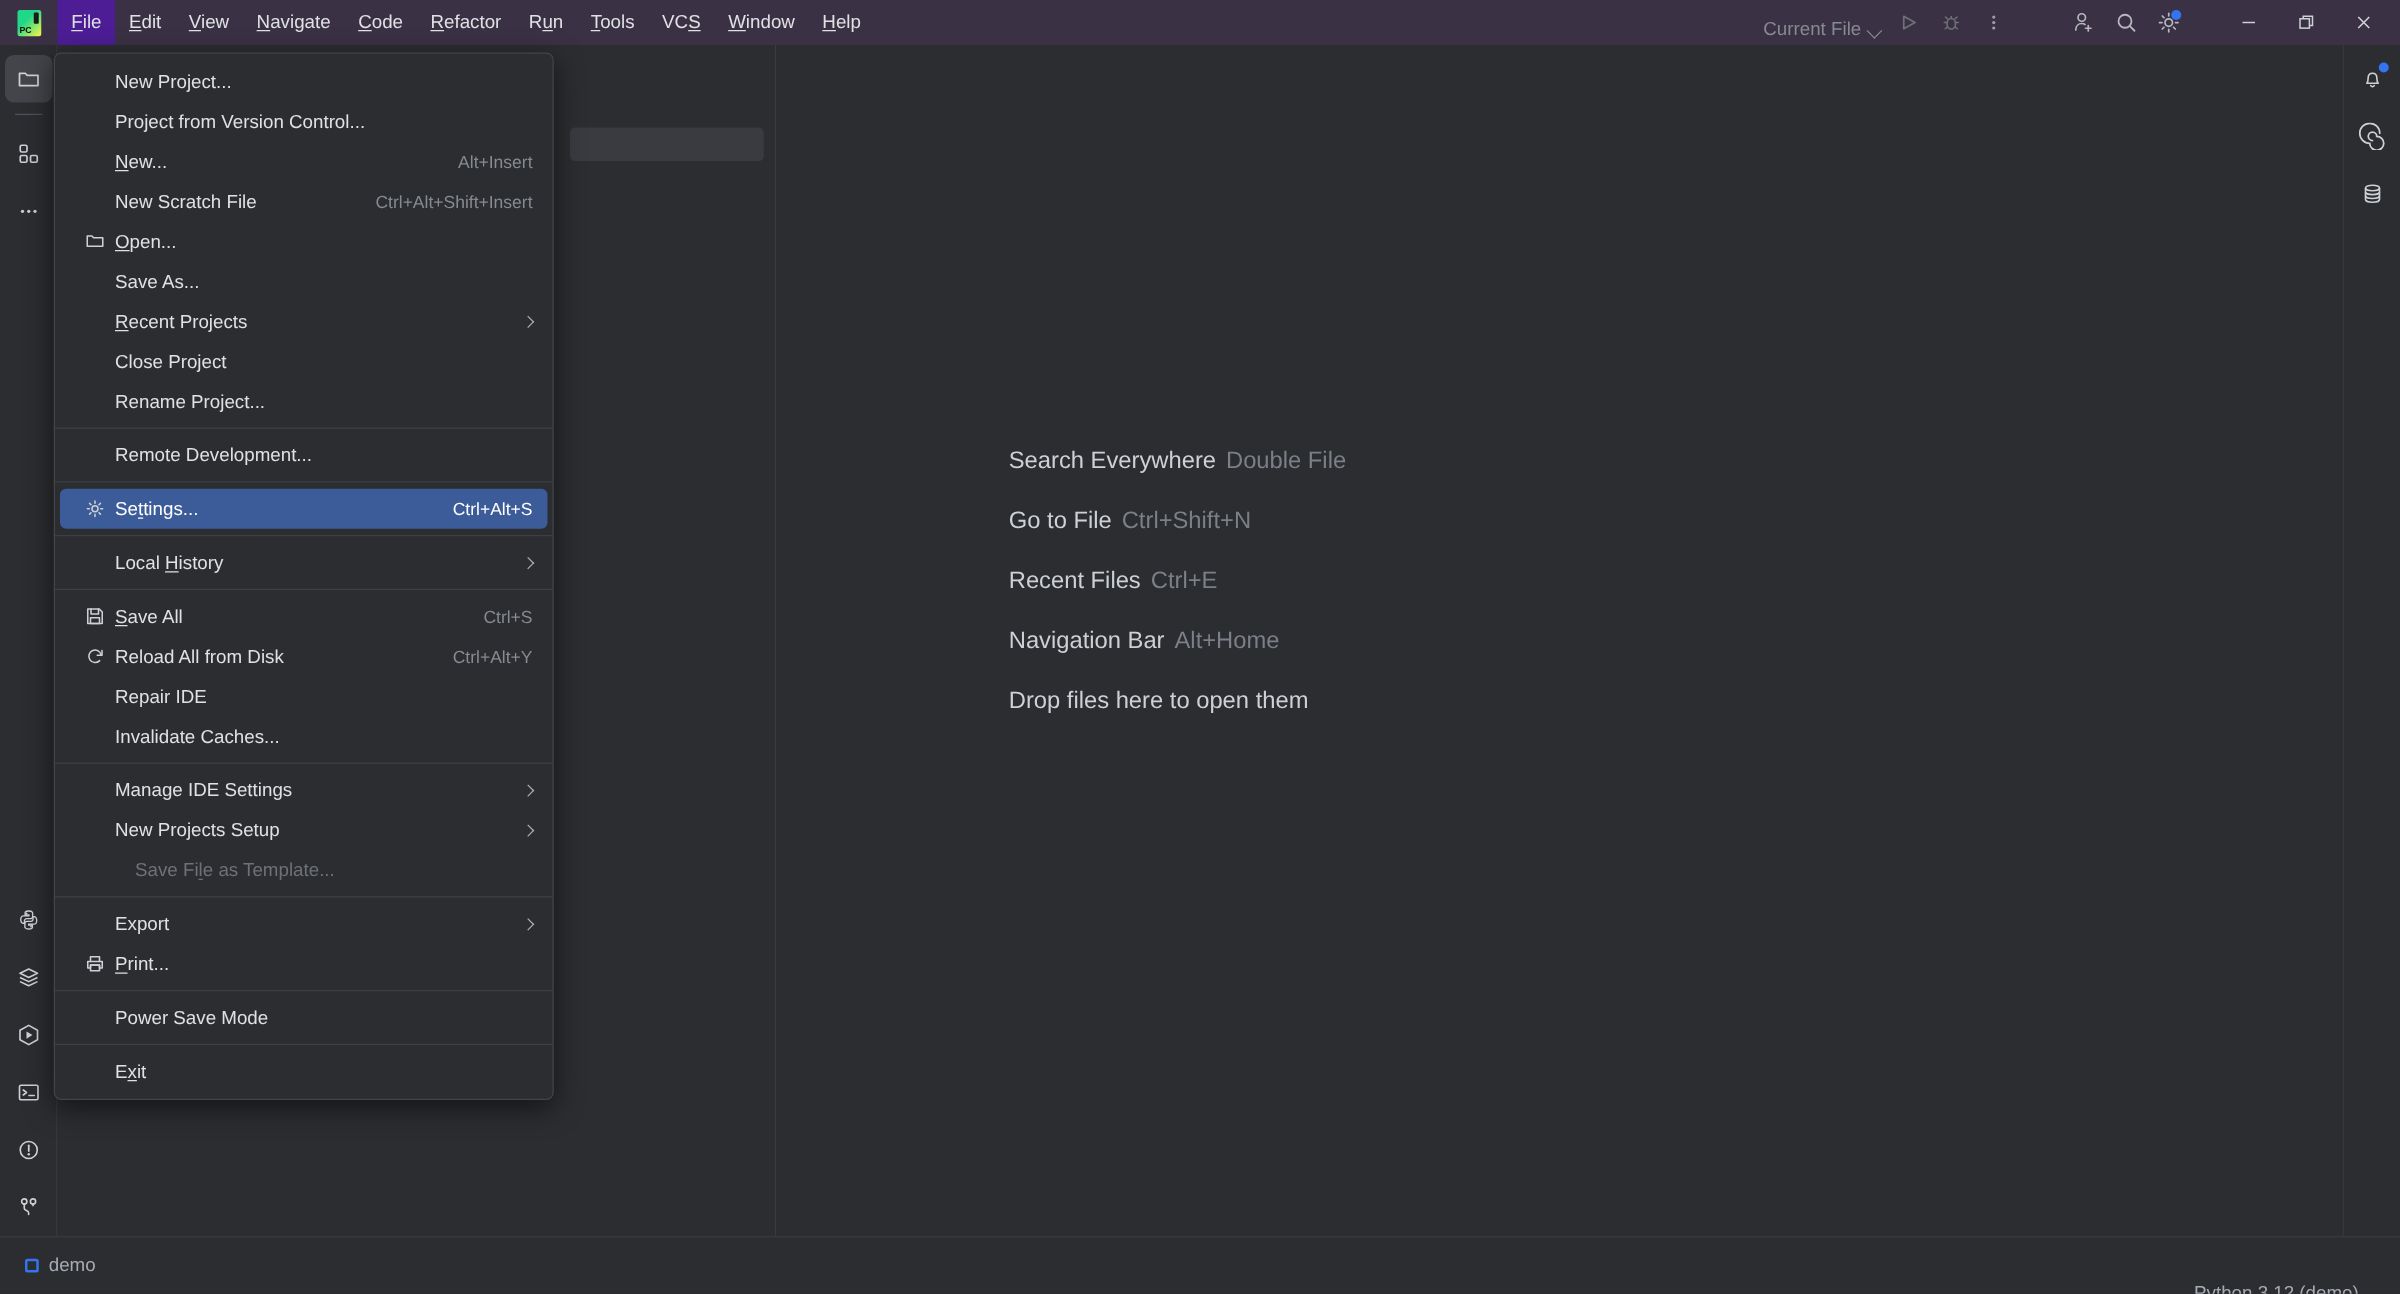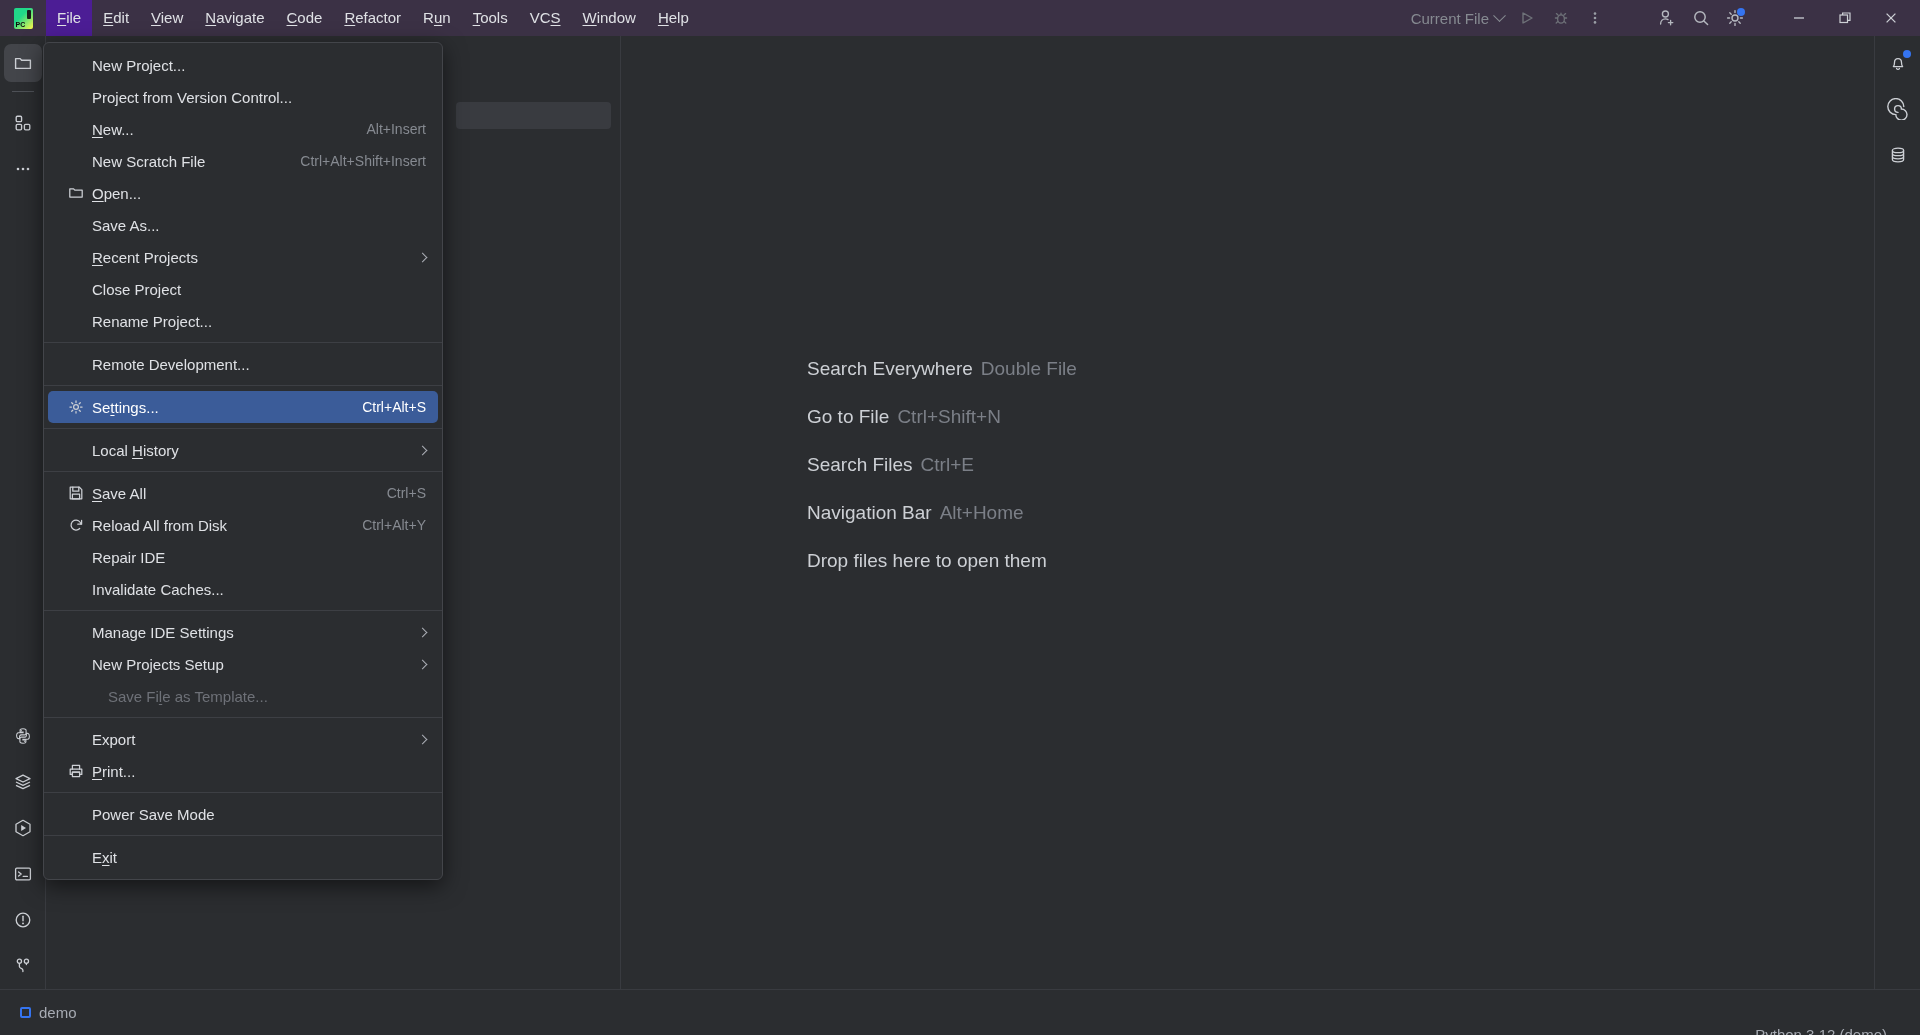--- a/index.html
+++ b/index.html
@@ -43,21 +43,21 @@
     font-size: 15px; color: #dfe1e5; cursor: default; white-space: nowrap;
   }
   .menu-item.active { background: #4c1d95; }
   .menu-item u { text-decoration: underline; text-underline-offset: 2px; }
 
   .titlebar-right {
     margin-left: auto; display: flex; align-items: center; height: 36px;
     padding-right: 6px;
   }
   .current-file {
-    font-size: 15px; color: #868a91; display: flex; align-items: center; gap: 6px;
+    font-size: 15px; color: #868a91; display: flex; align-items: flex-end; gap: 6px;
     padding: 0 6px; height: 28px; cursor: default;
   }
   .chev-dn { width: 9px; height: 9px; border-right: 1.6px solid #868a91; border-bottom: 1.6px solid #868a91;
              transform: rotate(45deg) translate(-2px,-2px); }
   .tb-icon {
     width: 34px; height: 34px; display: flex; align-items: center; justify-content: center;
     cursor: default; position: relative;
   }
   .tb-icon svg { display: block; }
   .win-ctrl {
@@ -337,21 +337,21 @@
   </div>
 
   <div class="project-panel">
     <div class="ghost-chip"></div>
   </div>
 
   <div class="editor-area">
     <div class="welcome-list" id="welcome-list">
         <div class="welcome-row"><span>Search Everywhere</span><span class="sc">Double File</span></div>
         <div class="welcome-row"><span>Go to File</span><span class="sc">Ctrl+Shift+N</span></div>
-        <div class="welcome-row"><span>Search Files</span><span class="sc">Ctrl+E</span></div>
+        <div class="welcome-row"><span>Recent Files</span><span class="sc">Ctrl+E</span></div>
         <div class="welcome-row"><span>Navigation Bar</span><span class="sc">Alt+Home</span></div>
         <div class="welcome-row"><span>Drop files here to open them</span></div>
       </div>
   </div>
 
   <div class="dropdown" id="file-menu">
       <div class="mi">
         <span class="mi-icon"></span>
         <span class="mi-label">New Project...</span>
       </div>

